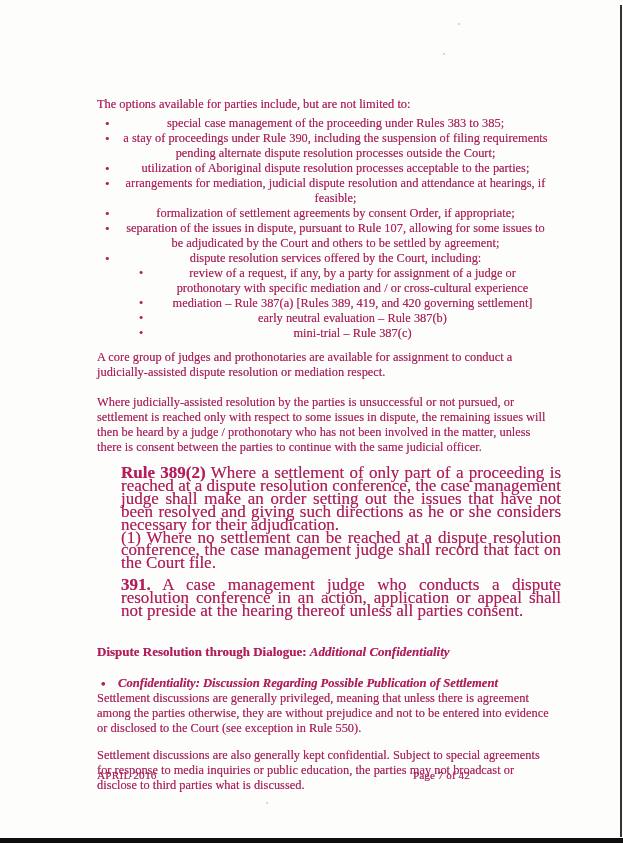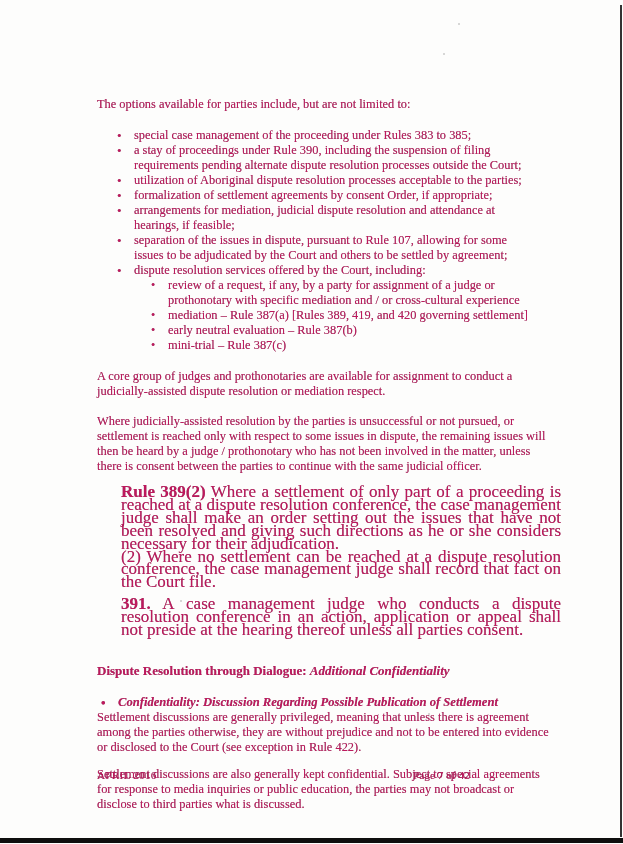--- a/index.html
+++ b/index.html
@@ -9,21 +9,21 @@
     background:#fdfdfc;
     font-family:Liberation Serif, serif;
     color:#be185d;
     overflow:hidden;
     text-shadow:0 0 0.4px rgba(20,20,20,0.45);
   }
   .content { position:absolute; left:97px; top:97px; width:456px; }
   .body { font-size:12.4px; line-height:15px; margin:0; }
   .intro { margin:0; }
 
-  ul.options { list-style:none; margin:16px; padding:0; }
+  ul.options { list-style:none; margin:4px; padding:0;text-align:center; }
   ul.options > li { position:relative; padding-left:21px; font-size:12.4px; line-height:15px; }
   ul.options > li::before { content:"\2022"; position:absolute; left:4px; top:0; font-size:13px; }
 
   ul.sub { list-style:none; margin:0; padding:0; }
   ul.sub > li { position:relative; padding-left:34px; font-size:12.4px; line-height:15px; }
   ul.sub > li::before { content:"\2022"; position:absolute; left:17px; top:0; font-size:12px; }
 
   .para-core { margin-top:9px; }
   .para-remaining { margin-top:15px; }
 
@@ -64,51 +64,51 @@
 
 <div class="page">
   <div class="content">
 
     <p class="body intro">The options available for parties include, but are not limited to:</p>
 
     <ul class="options">
       <li><span>special case management of the proceeding under Rules 383 to 385;</span></li>
       <li><span>a stay of proceedings under Rule 390, including the suspension of filing requirements pending alternate dispute resolution processes outside the Court;</span></li>
       <li><span>utilization of Aboriginal dispute resolution processes acceptable to the parties;</span></li>
+      <li><span>arrangements for mediation, judicial dispute resolution and attendance at hearings, if feasible;</span></li>
       <li><span>formalization of settlement agreements by consent Order, if appropriate;</span></li>
-      <li><span>arrangements for mediation, judicial dispute resolution and attendance at hearings, if feasible;</span></li>
       <li><span>separation of the issues in dispute, pursuant to Rule 107, allowing for some issues to be adjudicated by the Court and others to be settled by agreement;</span></li>
       <li><span>dispute resolution services offered by the Court, including:</span>
         <ul class="sub">
           <li><span>review of a request, if any, by a party for assignment of a judge or prothonotary with specific mediation and / or cross-cultural experience</span></li>
           <li><span>mediation – Rule 387(a) [Rules 389, 419, and 420 governing settlement]</span></li>
           <li><span>early neutral evaluation – Rule 387(b)</span></li>
           <li><span>mini-trial – Rule 387(c)</span></li>
         </ul>
       </li>
     </ul>
 
     <p class="body para-core">A core group of judges and prothonotaries are available for assignment to conduct a judicially-assisted dispute resolution or mediation respect.</p>
 
     <p class="body para-remaining">Where judicially-assisted resolution by the parties is unsuccessful or not pursued, or settlement is reached only with respect to some issues in dispute, the remaining issues will then be heard by a judge / prothonotary who has not been involved in the matter, unless there is consent between the parties to continue with the same judicial officer.</p>
 
     <div class="quote quote-389">
       <p class="qp"><span class="qlabel">Rule 389(2)</span> <span>Where a settlement of only part of a proceeding is reached at a dispute resolution conference, the case management judge shall make an order setting out the issues that have not been resolved and giving such directions as he or she considers necessary for their adjudication.</span></p>
-      <p class="qp">(2) Where no settlement can be reached at a dispute resolution conference, the case management judge shall record that fact on the Court file.</p>
+      <p class="qp">(1) Where no settlement can be reached at a dispute resolution conference, the case management judge shall record that fact on the Court file.</p>
     </div>
 
     <div class="quote quote-391">
       <p class="qp"><span class="qlabel">391.</span> <span>A case management judge who conducts a dispute resolution conference in an action, application or appeal shall not preside at the hearing thereof unless all parties consent.</span></p>
     </div>
 
     <h2 class="heading"><span>Dispute Resolution through Dialogue:</span> <span class="h-italic">Additional Confidentiality</span></h2>
 
     <div class="conf-heading"><span>Confidentiality: Discussion Regarding Possible Publication of Settlement</span></div>
 
-    <p class="body para-privileged">Settlement discussions are generally privileged, meaning that unless there is agreement among the parties otherwise, they are without prejudice and not to be entered into evidence or disclosed to the Court (see exception in Rule 422).</p>
+    <p class="body para-privileged">Settlement discussions are generally privileged, meaning that unless there is agreement among the parties otherwise, they are without prejudice and not to be entered into evidence or disclosed to the Court (see exception in Rule 550).</p>
 
     <p class="body para-confidential">Settlement discussions are also generally kept confidential. Subject to special agreements for response to media inquiries or public education, the parties may not broadcast or disclose to third parties what is discussed.</p>
 
   </div>
 
   <div class="footer">
     <span class="f-date">APRIL 2016</span>
     <span class="f-page">Page 7 of 42</span>
   </div>
 

